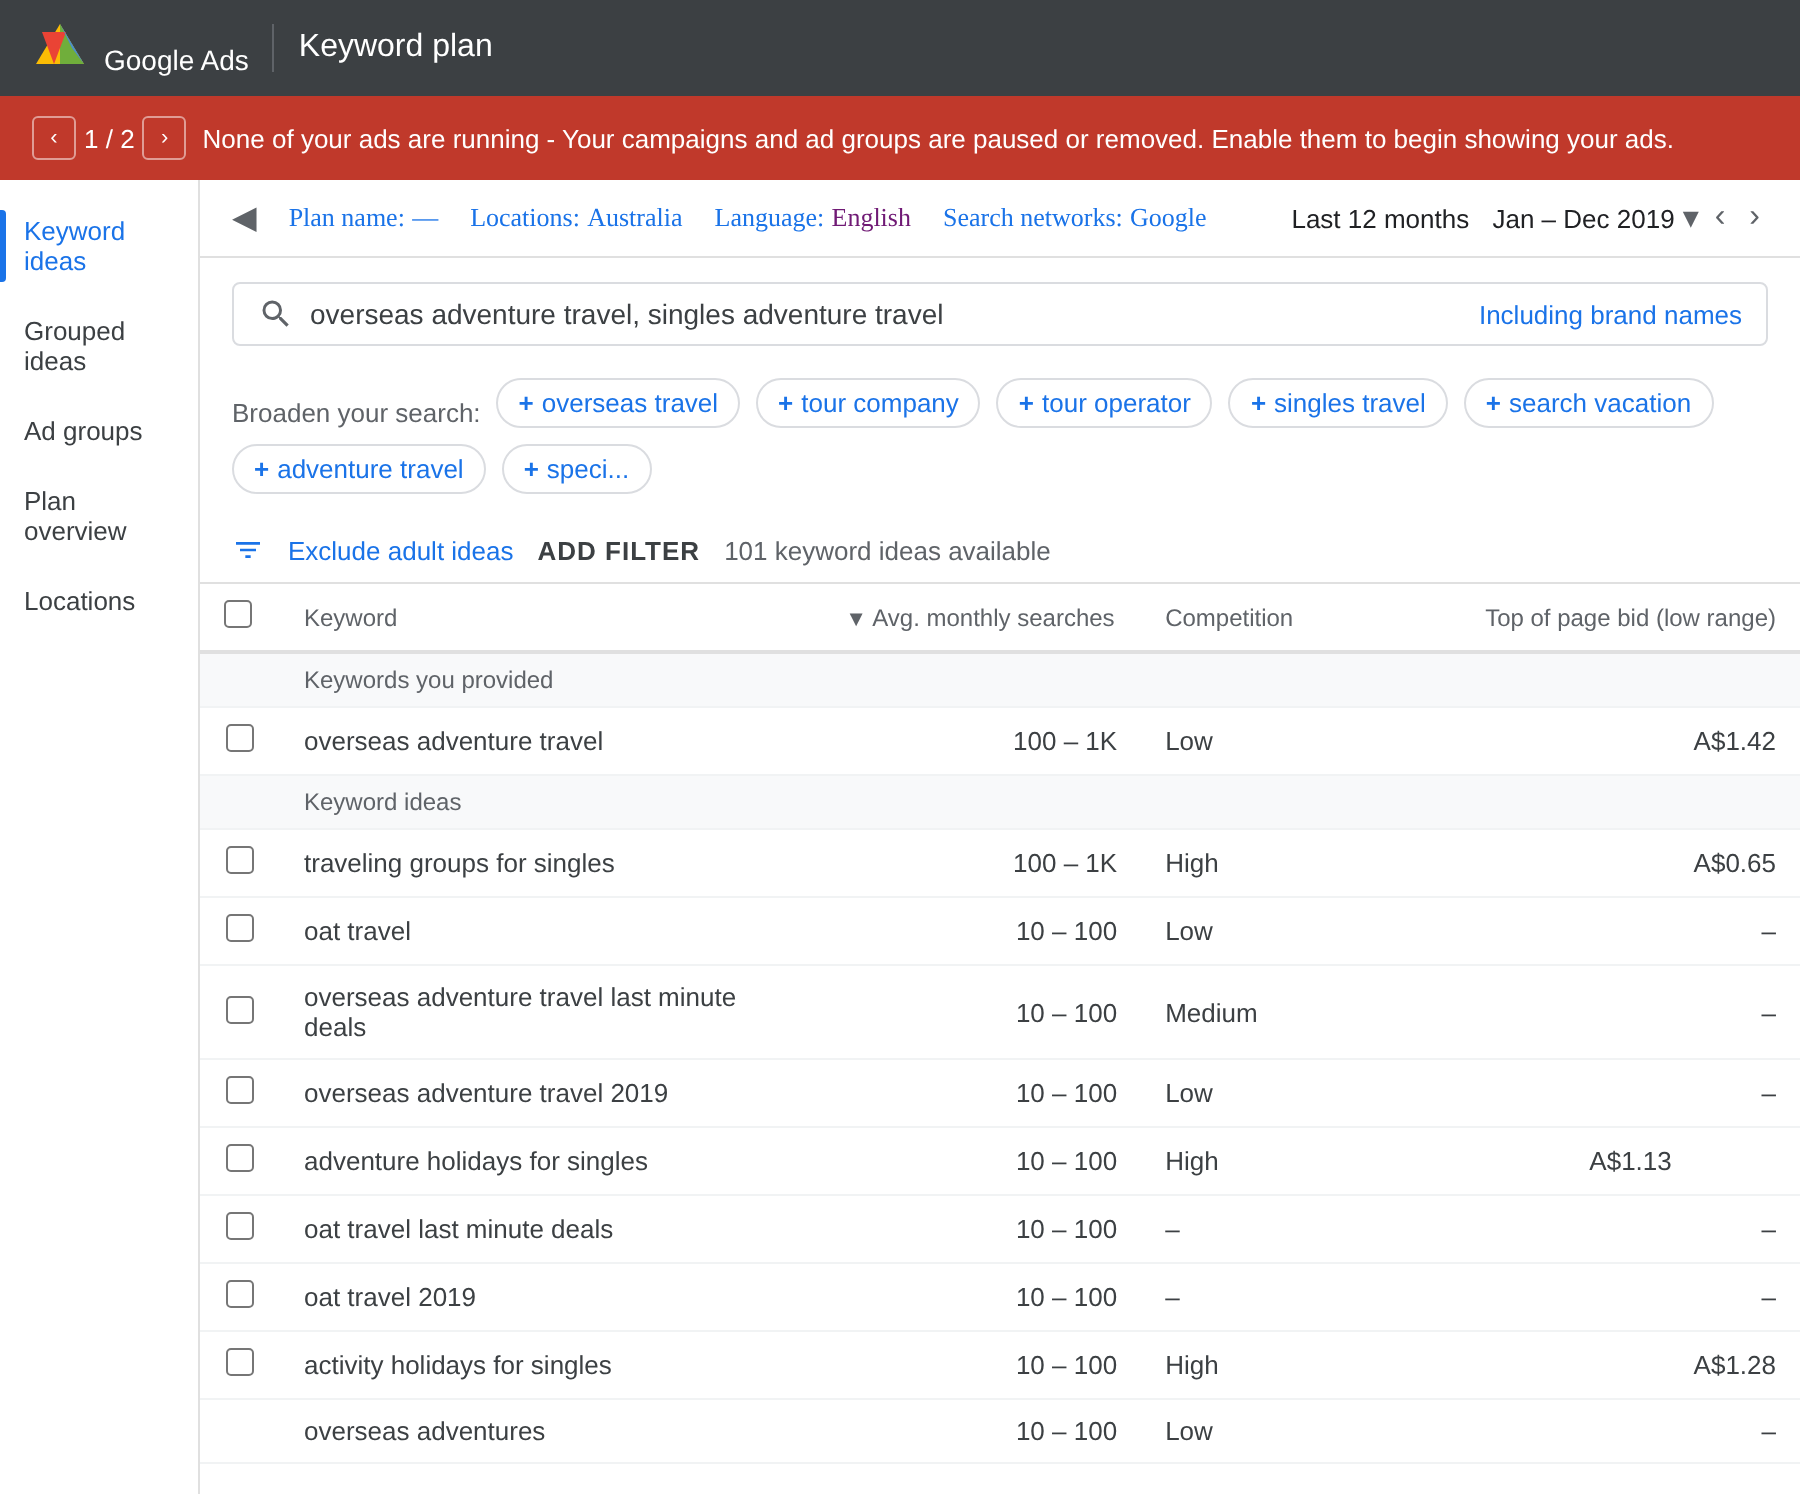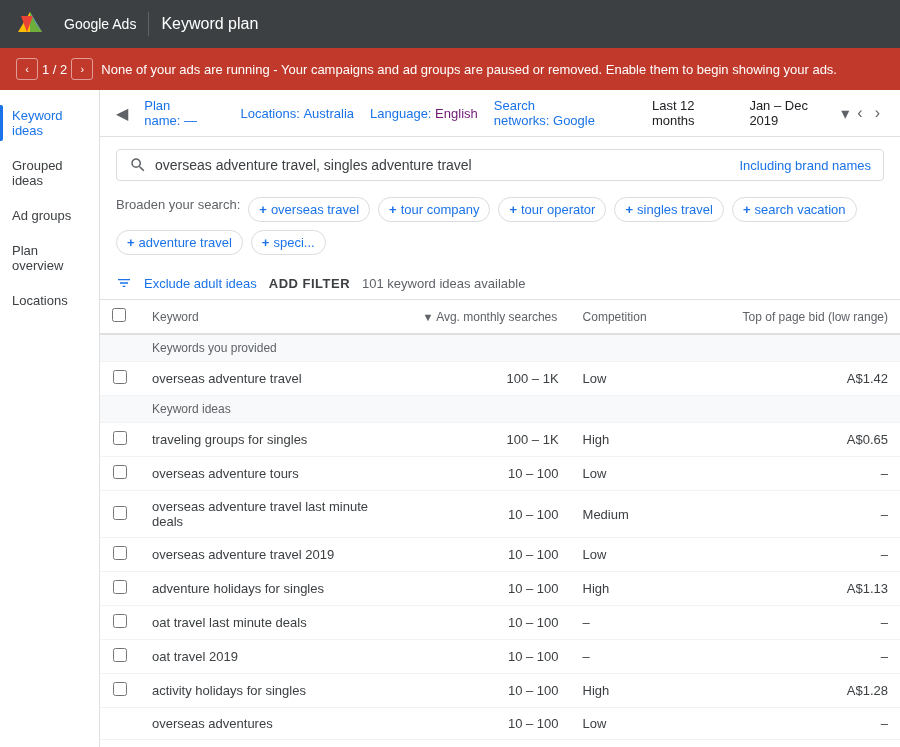--- a/index.html
+++ b/index.html
@@ -9,22 +9,22 @@
     .top-bar {
       background: #3c4043;
       height: 48px;
       display: flex;
       align-items: center;
       padding: 0 16px;
       gap: 12px;
     }
     .top-bar-logo {
       display: flex;
-      align-items: center;
-      gap: 20px;
+      align-items: flex-end;
+      gap: 8px;
     }
     .google-ads-text {
       color: #fff;
       font-size: 14px;
       font-weight: 400;
     }
     .divider-v {
       width: 1px;
       height: 24px;
       background: #5f6368;
@@ -121,21 +121,21 @@
       align-items: center;
       gap: 16px;
       font-size: 13px;
     }
     .plan-settings-toggle {
       cursor: pointer;
       color: #5f6368;
       font-size: 16px;
     }
     .plan-settings-item { color: #3c4043; }
-    .plan-settings-item span { color: #1a73e8; font-weight: 500; }
+    .plan-settings-item span { color: #1a73e8; font-weight: 500; font-family: Liberation Serif, serif; }
     .date-selector {
       display: flex;
       align-items: center;
       gap: 4px;
       margin-left: auto;
     }
     .nav-arrow {
       cursor: pointer;
       color: #5f6368;
       font-size: 16px;
@@ -165,21 +165,21 @@
       color: #1a73e8;
       font-size: 13px;
       cursor: pointer;
       white-space: nowrap;
     }
 
     
     .broaden-search {
       padding: 4px 16px 12px;
       display: flex;
-      align-items: flex-start;
+      align-items: flex-end;
       gap: 8px;
       flex-wrap: wrap;
       font-size: 13px;
       color: #5f6368;
     }
     .broaden-chip {
       display: flex;
       align-items: center;
       gap: 4px;
       border: 1px solid #dadce0;
@@ -422,21 +422,21 @@
       </td>
       <td class="col-keyword">traveling groups for singles</td>
       <td class="col-monthly" style="text-align:right;">100 – 1K</td>
       <td class="col-competition">High</td>
       <td class="col-bid" style="text-align:right;">A$0.65</td>
     </tr>
           <tr>
       <td class="checkbox-cell col-checkbox">
         <input type="checkbox" style="">
       </td>
-      <td class="col-keyword">overseas adventure tours</td>
+      <td class="col-keyword">oat travel</td>
       <td class="col-monthly" style="text-align:right;">10 – 100</td>
       <td class="col-competition">Low</td>
       <td class="col-bid" style="text-align:right;">–</td>
     </tr>
           <tr>
       <td class="checkbox-cell col-checkbox">
         <input type="checkbox" style="">
       </td>
       <td class="col-keyword">overseas adventure travel last minute deals</td>
       <td class="col-monthly" style="text-align:right;">10 – 100</td>
@@ -452,21 +452,21 @@
       <td class="col-competition">Low</td>
       <td class="col-bid" style="text-align:right;">–</td>
     </tr>
           <tr>
       <td class="checkbox-cell col-checkbox">
         <input type="checkbox" style="">
       </td>
       <td class="col-keyword">adventure holidays for singles</td>
       <td class="col-monthly" style="text-align:right;">10 – 100</td>
       <td class="col-competition">High</td>
-      <td class="col-bid" style="text-align:right;">A$1.13</td>
+      <td class="col-bid" style="text-align:center;">A$1.13</td>
     </tr>
           <tr>
       <td class="checkbox-cell col-checkbox">
         <input type="checkbox" style="">
       </td>
       <td class="col-keyword">oat travel last minute deals</td>
       <td class="col-monthly" style="text-align:right;">10 – 100</td>
       <td class="col-competition">–</td>
       <td class="col-bid" style="text-align:right;">–</td>
     </tr>

